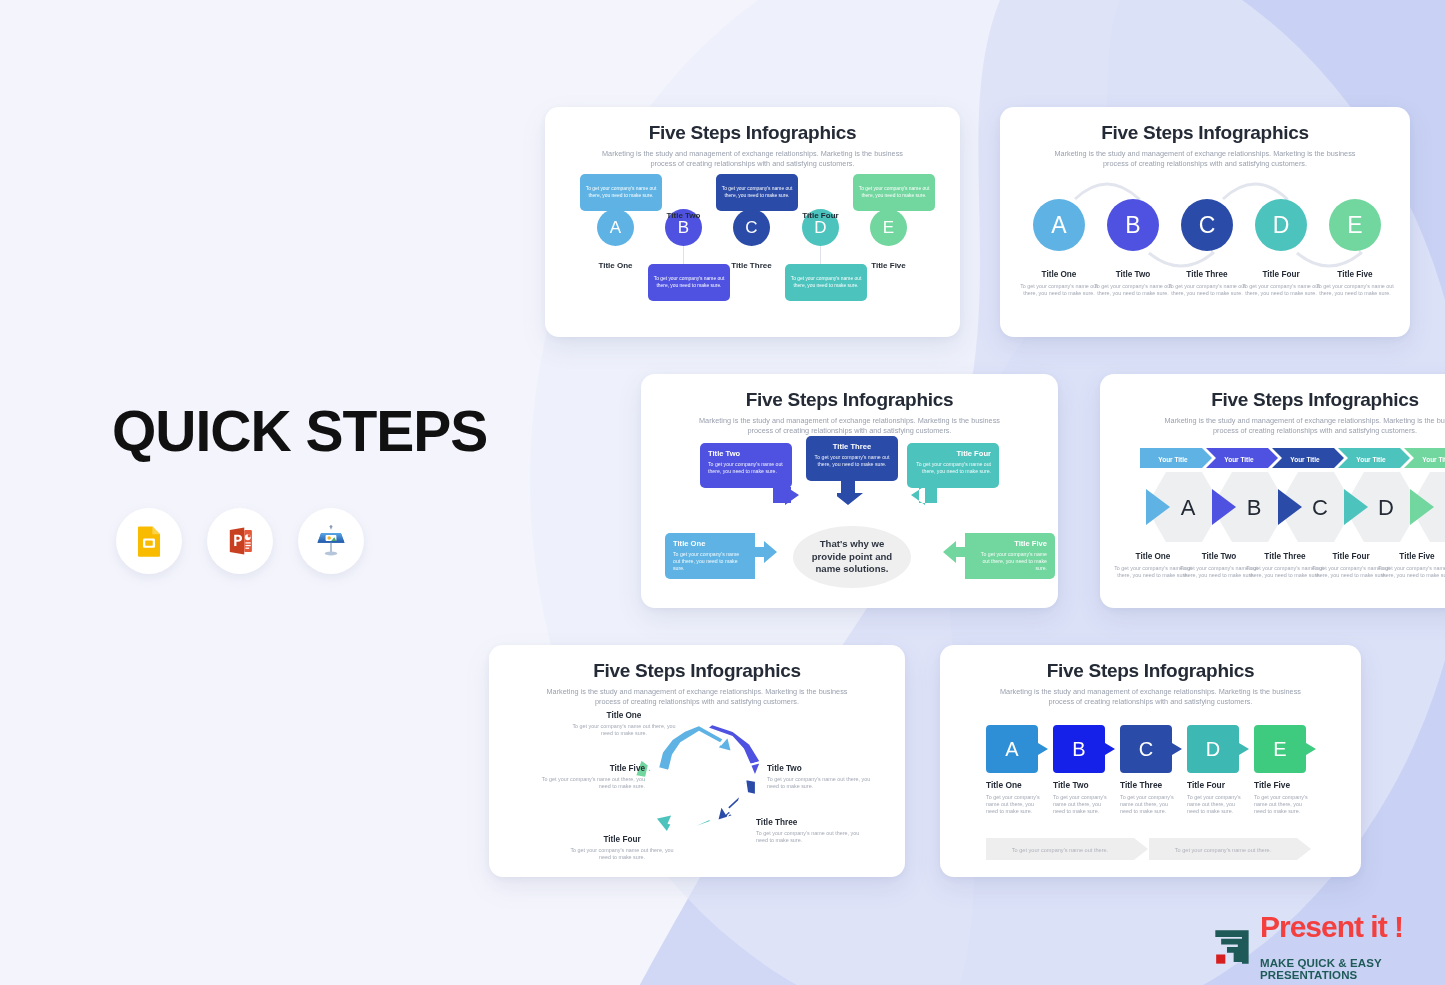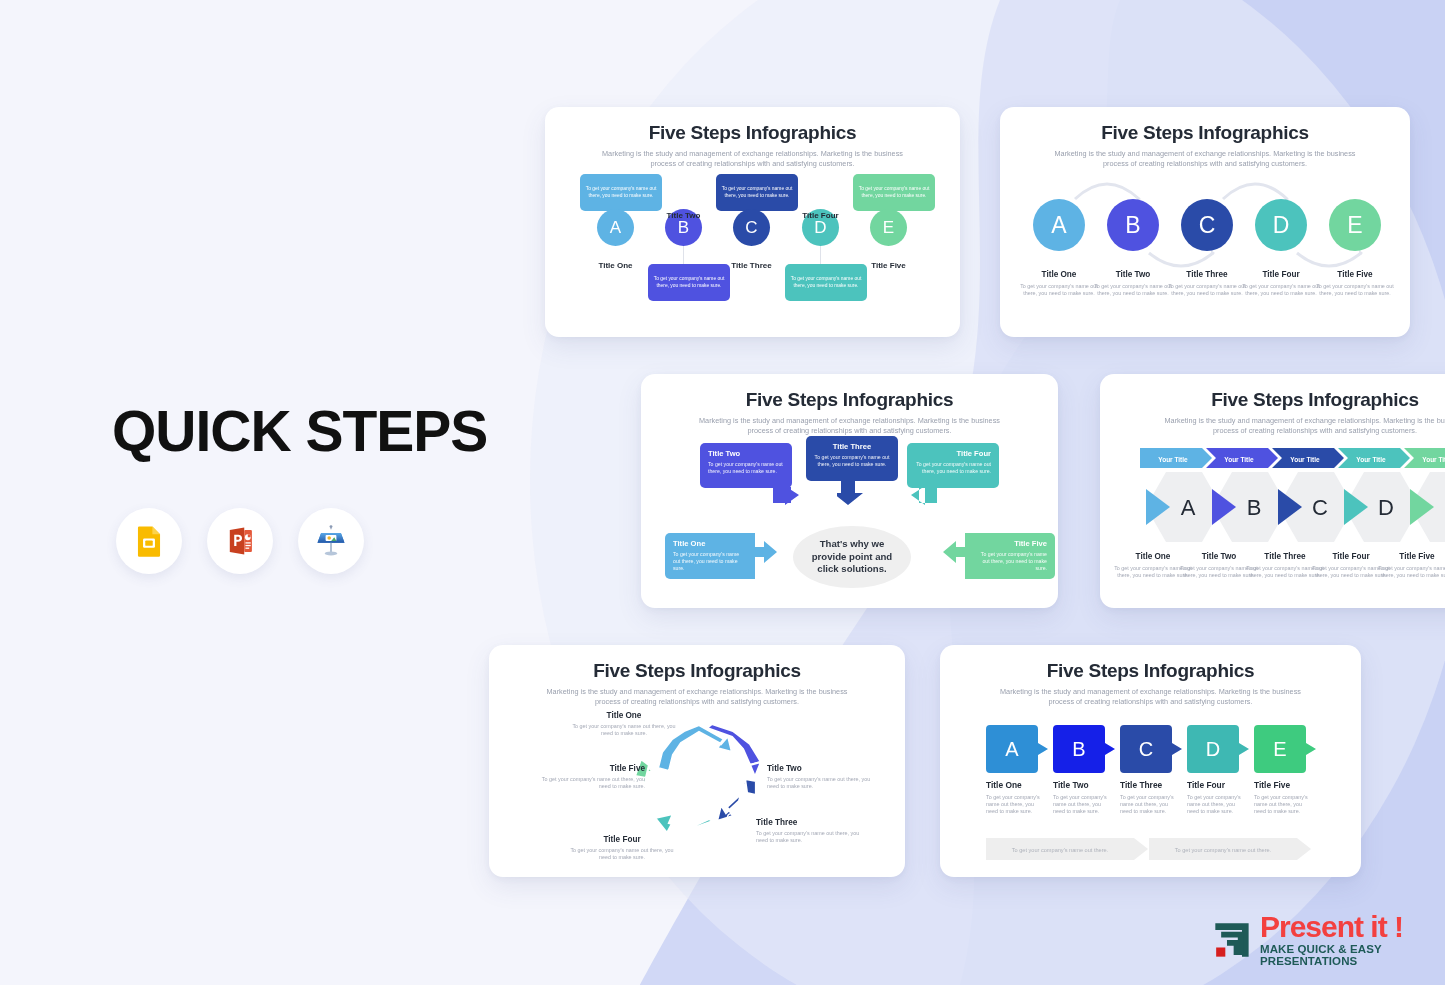--- a/index.html
+++ b/index.html
@@ -28,21 +28,21 @@
   }
   .appicons{position:absolute;display:flex;gap:25px;}
   .appicon{
     width:66px;height:66px;border-radius:50%;background:#fff;
     box-shadow:0 4px 12px rgba(70,80,140,.10);
     display:flex;align-items:center;justify-content:center;
   }
   .logo{position:absolute;display:flex;align-items:center;gap:8px;}
   .logo-txt{display:flex;flex-direction:column;line-height:1;}
   .logo-main{font-size:30px;font-weight:bold;color:#f3403f;letter-spacing:-1px;}
-  .logo-sub{font-size:11.5px;font-weight:bold;color:#1e5a57;letter-spacing:.1px;margin-top:2px;}
+  .logo-sub{font-size:11.5px;font-weight:bold;color:#1e5a57;letter-spacing:.1px;margin-top:16px;}
   .abs{position:absolute;}
   .ctr{display:flex;align-items:center;justify-content:center;text-align:center;}
   .wbox{color:#fff;border-radius:5px;display:flex;align-items:center;justify-content:center;text-align:center;line-height:1.25;}
   .circ{border-radius:50%;color:#fff;display:flex;align-items:center;justify-content:center;font-weight:500;}
   .lbl{font-weight:bold;color:#242b36;text-align:center;}
   .desc{color:#a3a8b5;text-align:center;line-height:1.32;}
   .stem{position:absolute;background:#dfe2ea;width:1px;}
   .bub-t{font-weight:bold;color:#fff;}
   .bub-d{color:#fff;opacity:.93;line-height:1.3;}
 </style>
@@ -203,21 +203,21 @@
     <div style="width:92px;height:45px;background:#4cc3bd;border-radius:5px;padding:6px 8px;box-sizing:border-box;text-align:right;">
       <div class="bub-t" style="font-size:7.6px;">Title Four</div>
       <div class="bub-d" style="font-size:5.2px;margin-top:3px;">To get your company's name out there, you need to make sure.</div>
     </div>
     <svg width="30" height="22" style="margin-top:-1px;display:block;">
         <path d="M12 0 L30 0 L30 16 L12 16 Z M18 -1 L4 8 L18 18 Z" fill="#4cc3bd"></path>
       </svg>
   </div>
 
   <div class="abs ctr" style="left:152px;top:152px;width:118px;height:62px;background:#efefef;border-radius:50%;
-              font-size:9.6px;font-weight:bold;color:#2f3642;line-height:1.3;padding:0 12px;box-sizing:border-box;">That's why we provide point and click solutions.</div>
+              font-size:9.6px;font-weight:bold;color:#2f3642;line-height:1.3;padding:0 12px;box-sizing:border-box;">That's why we provide point and name solutions.</div>
 
   <div class="abs" style="left:24px;top:159px;display:flex;align-items:center;">
     <div style="width:90px;height:46px;background:#5eb3e4;border-radius:5px 0 0 5px;padding:6px 8px;box-sizing:border-box;">
       <div class="bub-t" style="font-size:7.6px;">Title One</div>
       <div class="bub-d" style="font-size:5.2px;margin-top:3px;">To get your company's name out there, you need to make sure.</div>
     </div>
     <svg width="24" height="30" style="display:block;margin-left:-1px;">
         <path d="M0 6 h10 v-6 l13 11 l-13 11 v-6 h-10 z" fill="#5eb3e4"></path>
       </svg>
   </div>

